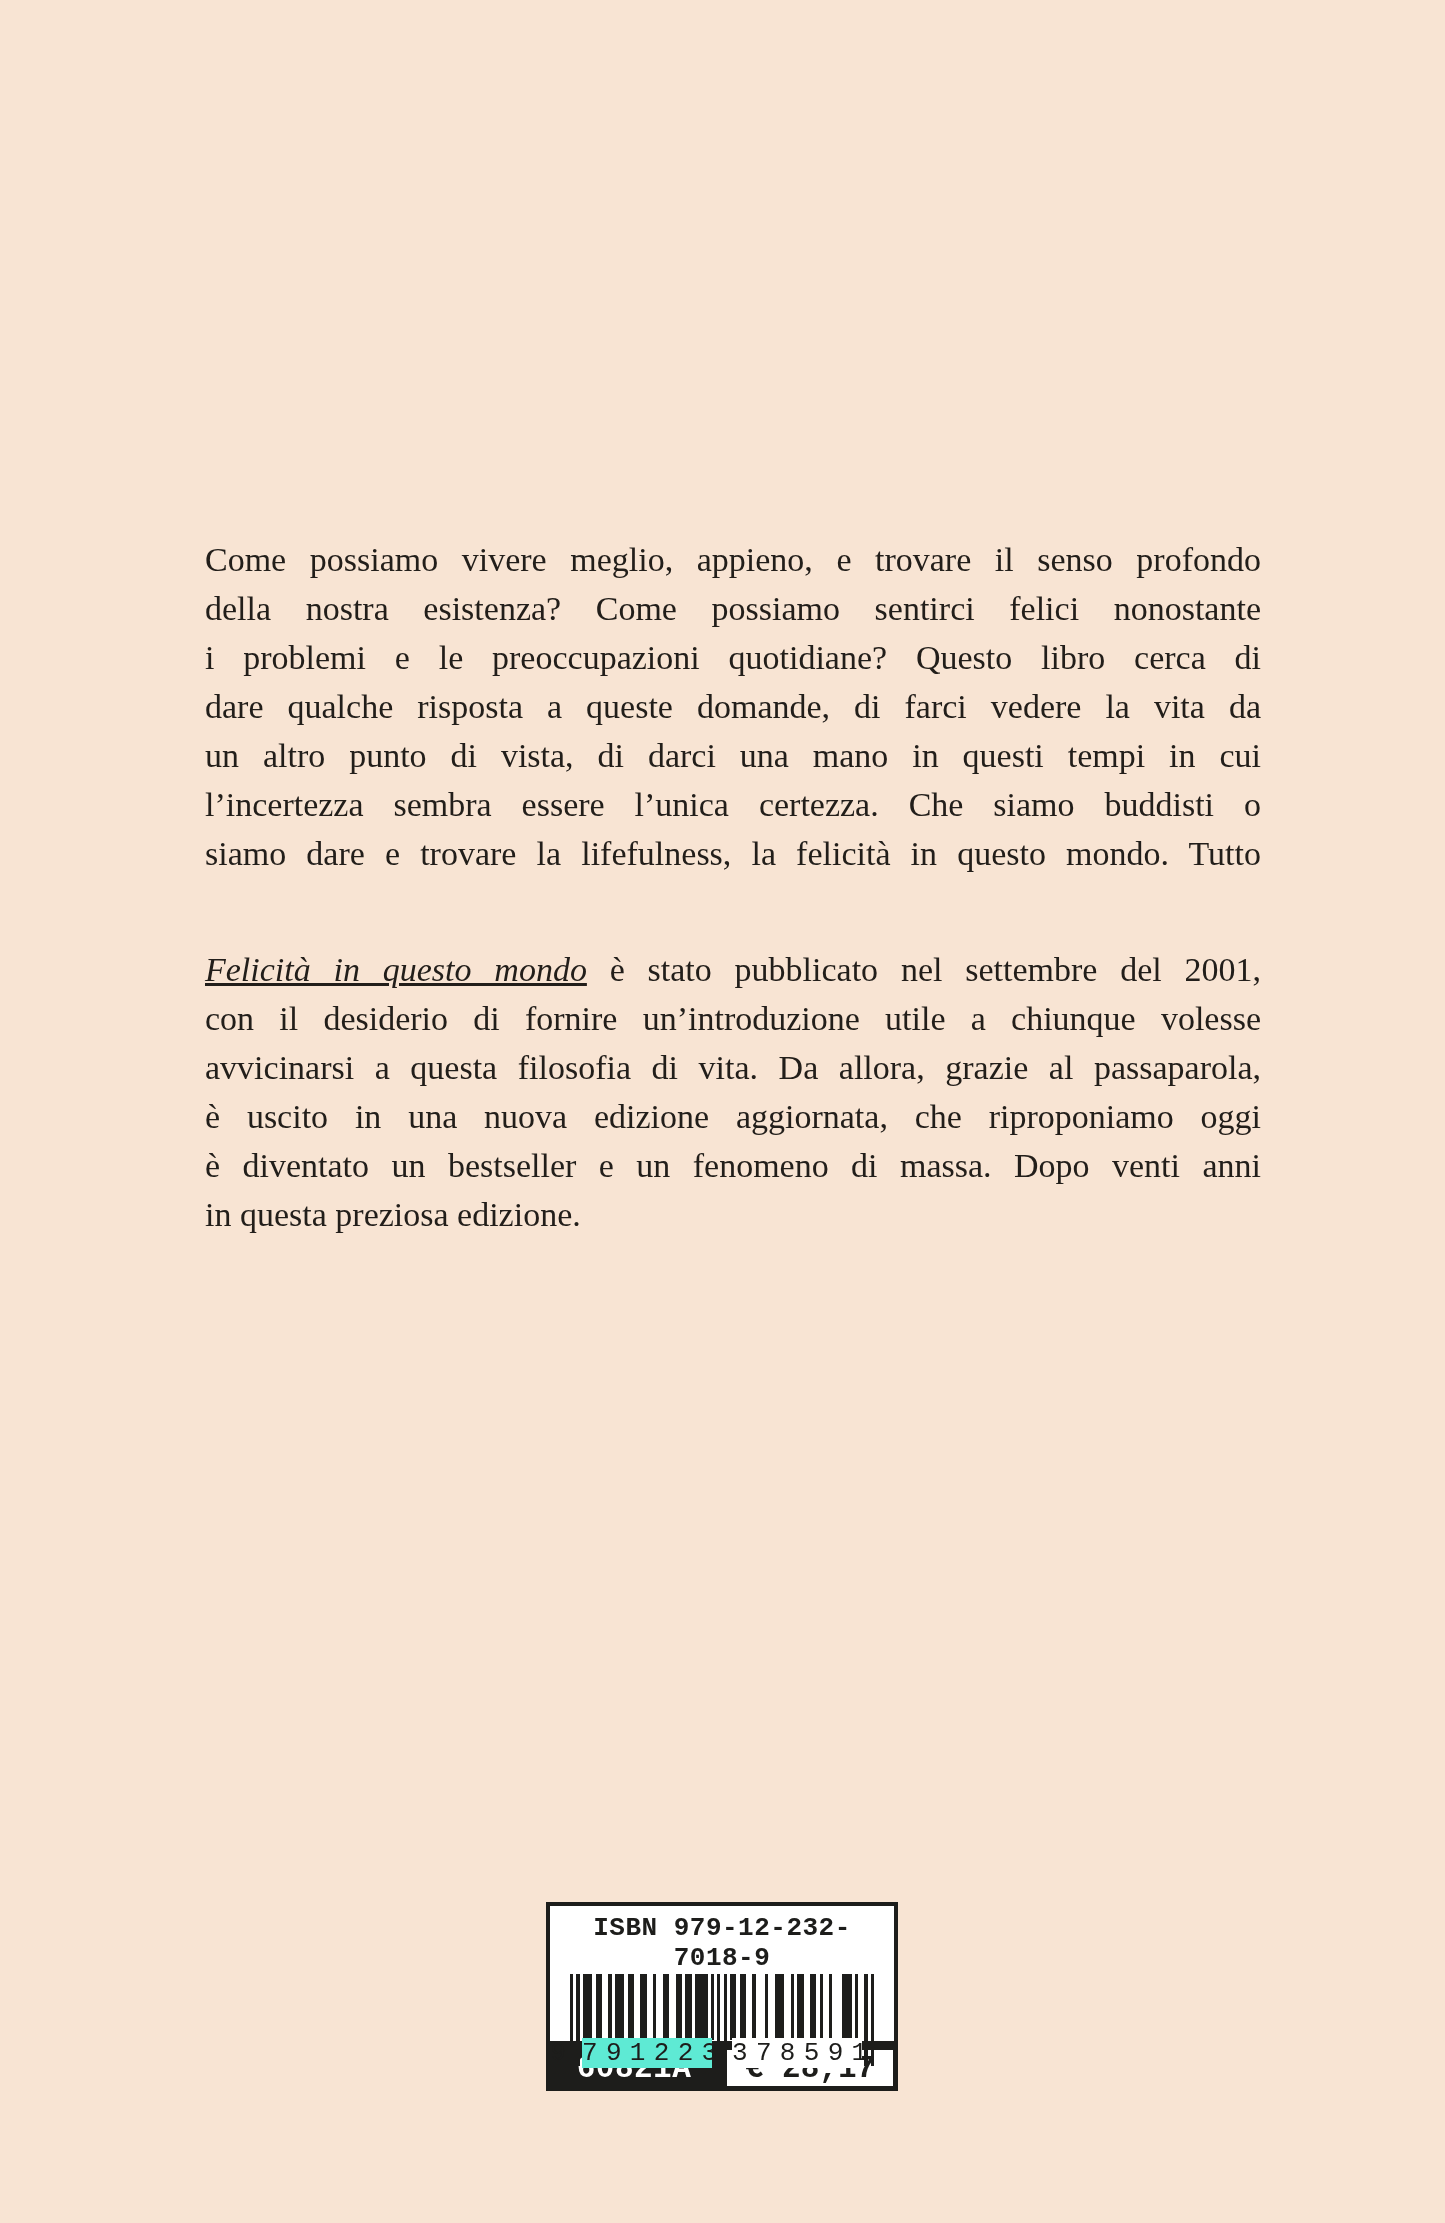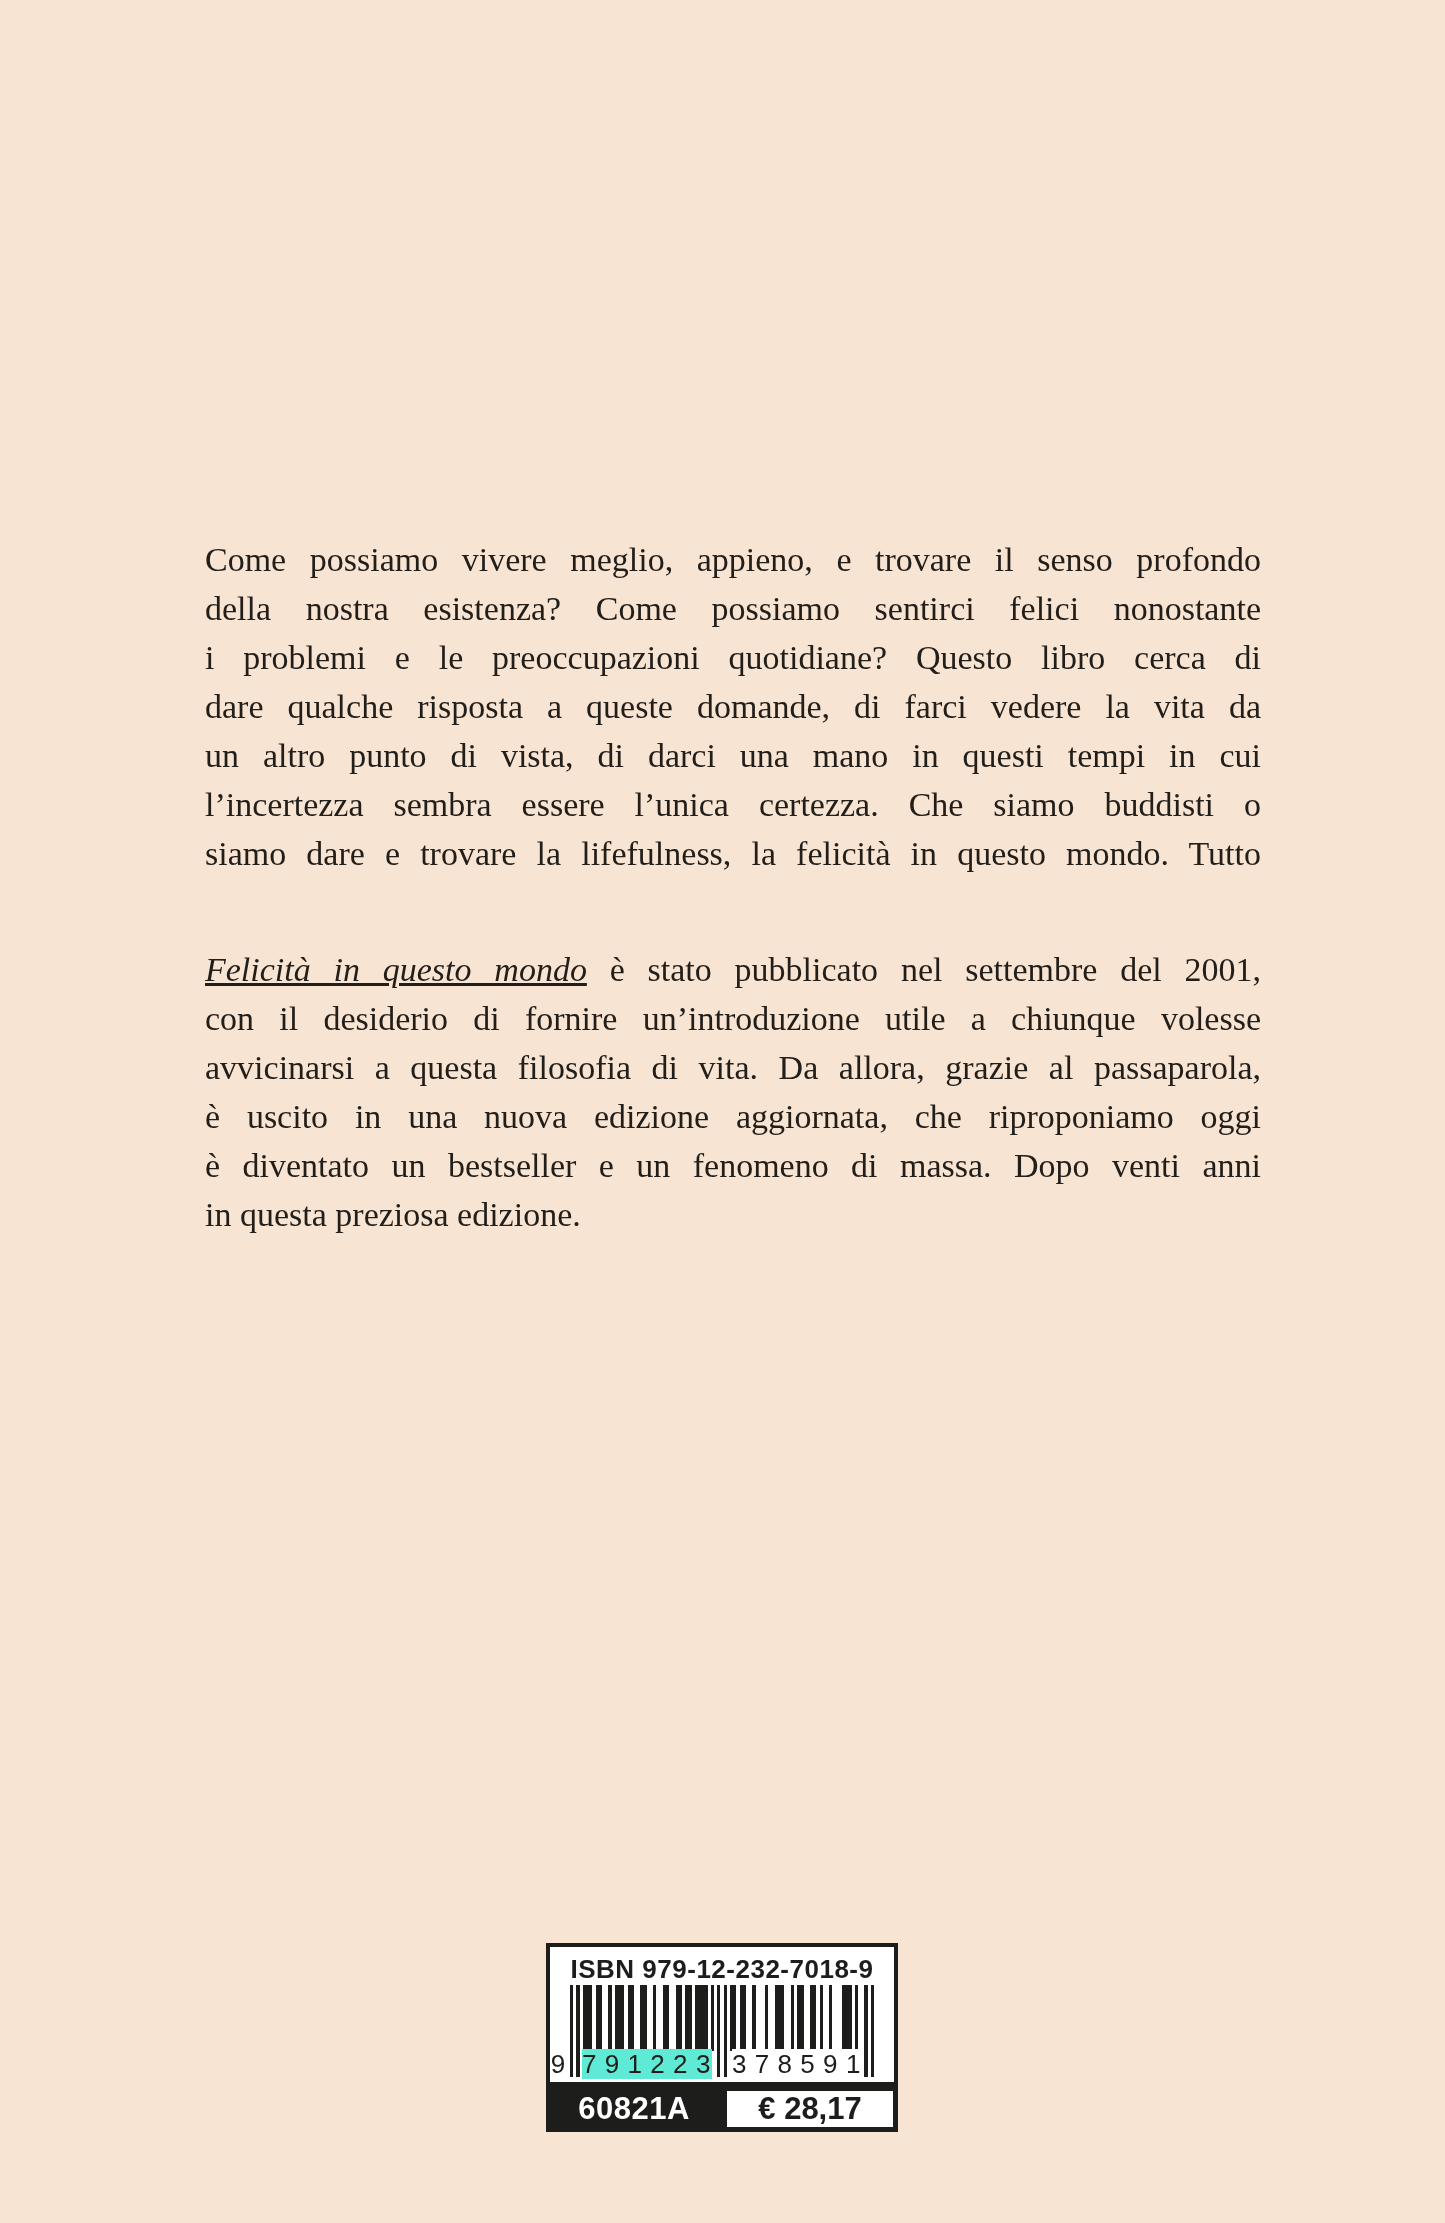--- a/index.html
+++ b/index.html
@@ -25,23 +25,23 @@
     text-align-last:justify;
     white-space:normal;
   }
   .blurb .line.last{
     text-align-last:left;
   }
   .italic{font-style:italic;text-decoration:underline;}
   
   .barcode-block{
     position:absolute;
-    left:546px;top:1943px;
+    left:546px;top:1902px;
     width:328px;
-    font-family:Liberation Sans, sans-serif;
+    font-family:Liberation Mono, monospace;
   }
   .barcode-box{
     box-sizing:border-box;
     width:352px;height:143px;
     background:#ffffff;
     border:4px solid #1d1d1b;
     padding:7px 10px 0 10px;
   }
   .isbn-label{
     text-align:center;

